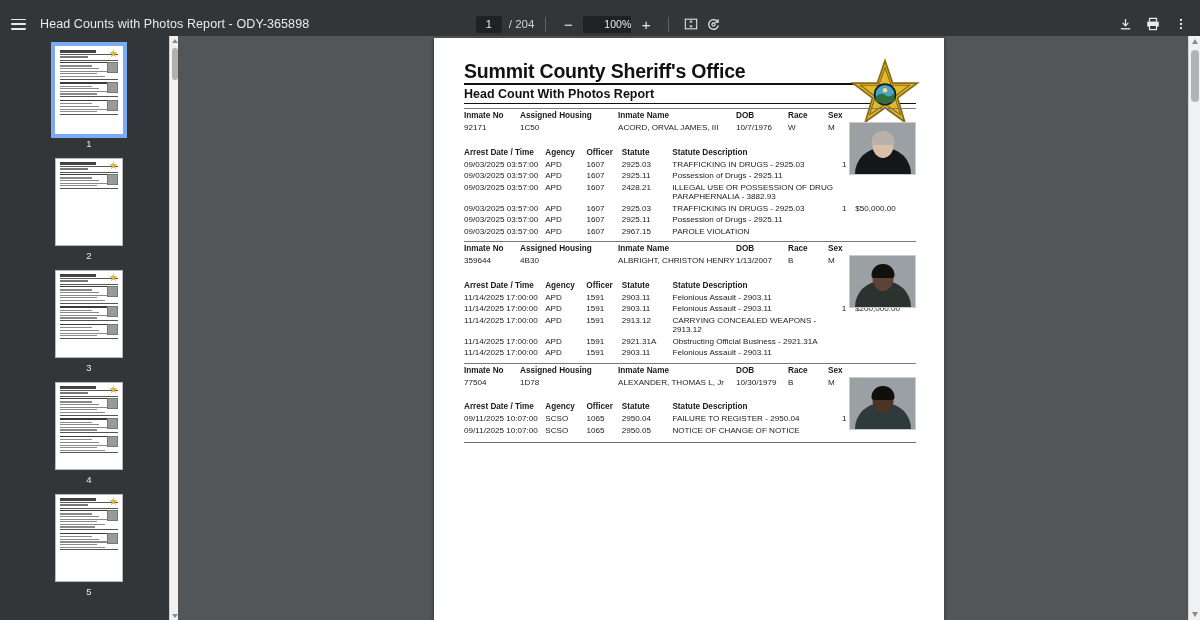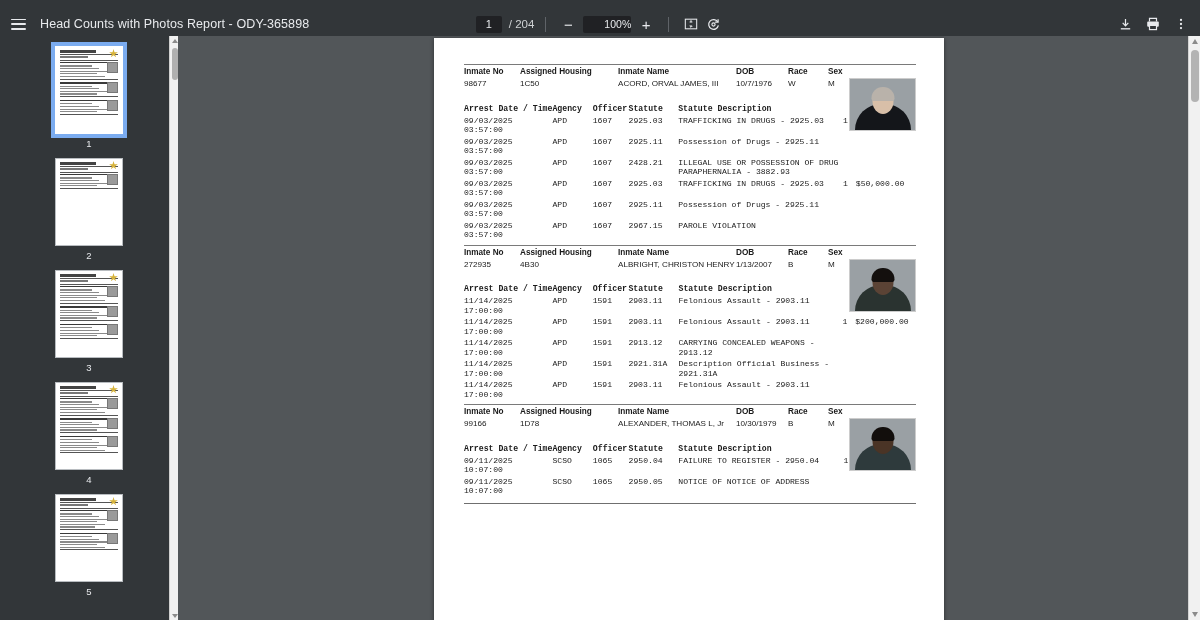--- a/index.html
+++ b/index.html
@@ -236,21 +236,21 @@
   .mug-body {
     position: absolute; bottom: 0; left: 50%;
     transform: translateX(-50%);
     width: 56px; height: 26px;
     border-radius: 28px 28px 0 0;
   }
   .mug-head {
     position: absolute; left: 50%; transform: translateX(-50%);
     border-radius: 50%;
   }
-  .arr-block { margin-top: 12px; font-family: Liberation Mono, monospace; }
+  .arr-block { margin-top: 12px; }
 
   .c-date { width: 82px; }
   .c-agency { width: 42px; }
   .c-officer { width: 36px; margin-left: 40px; }
   .c-statute { width: 52px; }
   .c-desc { width: 176px; }
   .c-cnt { width: 14px; text-align: left; }
   .c-bail { width: 62px; text-align: left; white-space: nowrap; }
 
   .foot-rule { height: 1px; background: #6f6f6f; width: 100%; margin-top: 6px; }
@@ -510,39 +510,54 @@
     <span class="sb-arrow down">
         <i></i>
       </span>
   </div>
 </div>
 
 <div class="viewer">
 
   <div class="page">
 
+    <div class="doc-head">
+      <div class="doc-title">Summit County Sheriff's Office</div>
+      <div class="doc-title-rule"></div>
+      <div class="doc-sub">Head Count With Photos Report</div>
+      <div class="doc-sub-rule"></div>
+
+      <svg class="badge" viewBox="0 0 100 100">
+        <polygon points="50,4 61,36 96,36 68,57 78,91 50,71 22,91 32,57 4,36 39,36" fill="#e0b92e" stroke="#8a6a12" stroke-width="2.5"></polygon>
+        <polygon points="50,14 59,39 85,39 64,55 72,81 50,66 28,81 36,55 15,39 41,39" fill="none" stroke="#8a6a12" stroke-width="1.6"></polygon>
+        <circle cx="50" cy="52" r="16" fill="#1a1a1a"></circle>
+        <circle cx="50" cy="52" r="13.5" fill="#4ba3c7"></circle>
+        <path d="M36.5 56 Q44 48 50 53 Q57 58 63.5 50 L63.5 62 Q50 68 36.5 62 Z" fill="#2f6e3e"></path>
+        <circle cx="50" cy="46" r="3.3" fill="#f2e07a"></circle>
+      </svg>
+    </div>
 
     <div id="records-host">
         <div class="inmate-block">
           <div class="rec-rule"></div>
           <table class="inm">
             <thead>
               <tr>
                 <th style="width:56px">Inmate No</th>
                 <th style="width:98px">Assigned Housing</th>
                 <th style="width:118px">Inmate Name</th>
                 <th style="width:52px">DOB</th>
                 <th style="width:40px">Race</th>
                 <th style="width:44px">Sex</th>
                 <th></th>
               </tr>
             </thead>
             <tbody>
               <tr>
-                <td>98677</td>
+                <td>92171</td>
                 <td>1C50</td>
                 <td>ACORD, ORVAL JAMES, III</td>
                 <td>10/7/1976</td>
                 <td>W</td>
                 <td>M</td>
                 <td></td>
               </tr>
             </tbody>
           </table>
           <div class="mugshot" style="background:#9aa0a4">
@@ -631,21 +646,21 @@
                 <th style="width:98px">Assigned Housing</th>
                 <th style="width:118px">Inmate Name</th>
                 <th style="width:52px">DOB</th>
                 <th style="width:40px">Race</th>
                 <th style="width:44px">Sex</th>
                 <th></th>
               </tr>
             </thead>
             <tbody>
               <tr>
-                <td>272935</td>
+                <td>359644</td>
                 <td>4B30</td>
                 <td>ALBRIGHT, CHRISTON HENRY</td>
                 <td>1/13/2007</td>
                 <td>B</td>
                 <td>M</td>
                 <td></td>
               </tr>
             </tbody>
           </table>
           <div class="mugshot" style="background:#9aa0a4">
@@ -692,21 +707,21 @@
                   <td class="c-statute">2913.12</td>
                   <td class="c-desc">CARRYING CONCEALED WEAPONS - 2913.12</td>
                   <td class="c-cnt"></td>
                   <td class="c-bail"></td>
                 </tr>
                 <tr>
                   <td class="c-date">11/14/2025 17:00:00</td>
                   <td class="c-agency">APD</td>
                   <td class="c-officer">1591</td>
                   <td class="c-statute">2921.31A</td>
-                  <td class="c-desc">Description Official Business - 2921.31A</td>
+                  <td class="c-desc">Obstructing Official Business - 2921.31A</td>
                   <td class="c-cnt"></td>
                   <td class="c-bail"></td>
                 </tr>
                 <tr>
                   <td class="c-date">11/14/2025 17:00:00</td>
                   <td class="c-agency">APD</td>
                   <td class="c-officer">1591</td>
                   <td class="c-statute">2903.11</td>
                   <td class="c-desc">Felonious Assault - 2903.11</td>
                   <td class="c-cnt"></td>
@@ -725,21 +740,21 @@
                 <th style="width:98px">Assigned Housing</th>
                 <th style="width:118px">Inmate Name</th>
                 <th style="width:52px">DOB</th>
                 <th style="width:40px">Race</th>
                 <th style="width:44px">Sex</th>
                 <th></th>
               </tr>
             </thead>
             <tbody>
               <tr>
-                <td>99166</td>
+                <td>77504</td>
                 <td>1D78</td>
                 <td>ALEXANDER, THOMAS L, Jr</td>
                 <td>10/30/1979</td>
                 <td>B</td>
                 <td>M</td>
                 <td></td>
               </tr>
             </tbody>
           </table>
           <div class="mugshot" style="background:#9aa0a4">
@@ -768,21 +783,21 @@
                   <td class="c-statute">2950.04</td>
                   <td class="c-desc">FAILURE TO REGISTER - 2950.04</td>
                   <td class="c-cnt">1</td>
                   <td class="c-bail">$5,000.00</td>
                 </tr>
                 <tr>
                   <td class="c-date">09/11/2025 10:07:00</td>
                   <td class="c-agency">SCSO</td>
                   <td class="c-officer">1065</td>
                   <td class="c-statute">2950.05</td>
-                  <td class="c-desc">NOTICE OF NOTICE OF ADDRESS</td>
+                  <td class="c-desc">NOTICE OF CHANGE OF NOTICE</td>
                   <td class="c-cnt"></td>
                   <td class="c-bail"></td>
                 </tr>
               </tbody>
             </table>
           </div>
           <div class="foot-rule"></div>
         </div>
       </div>
 

